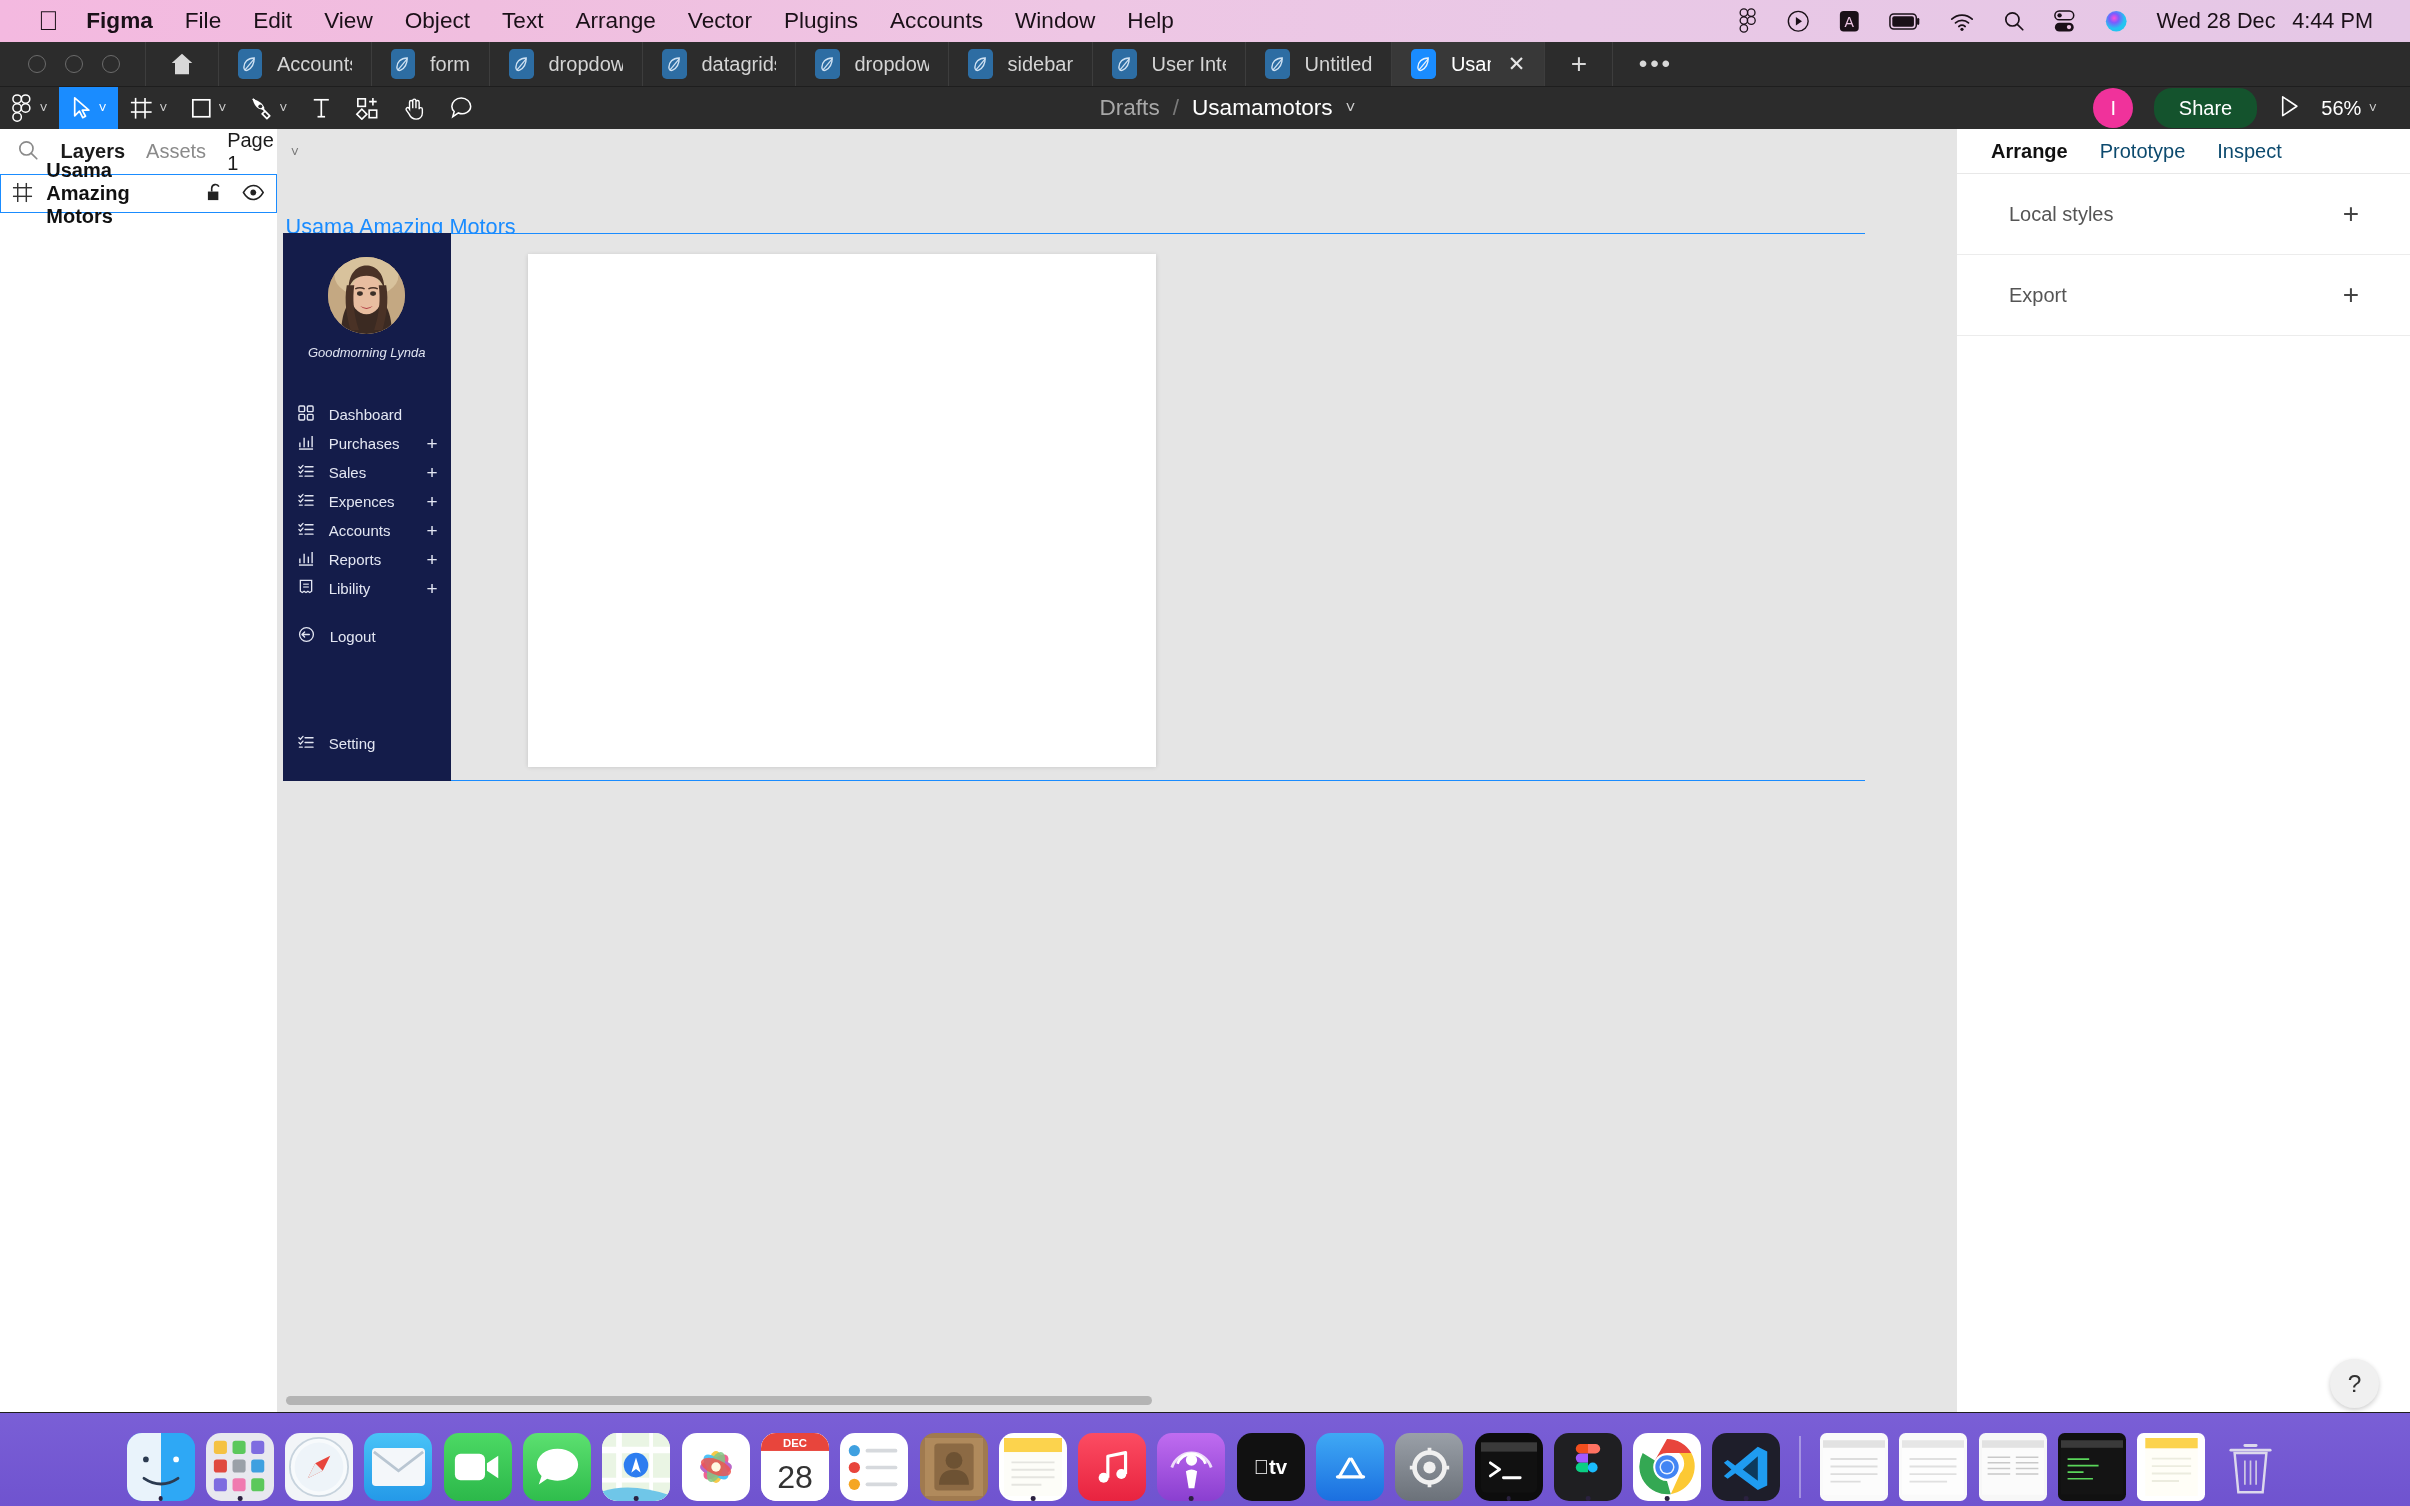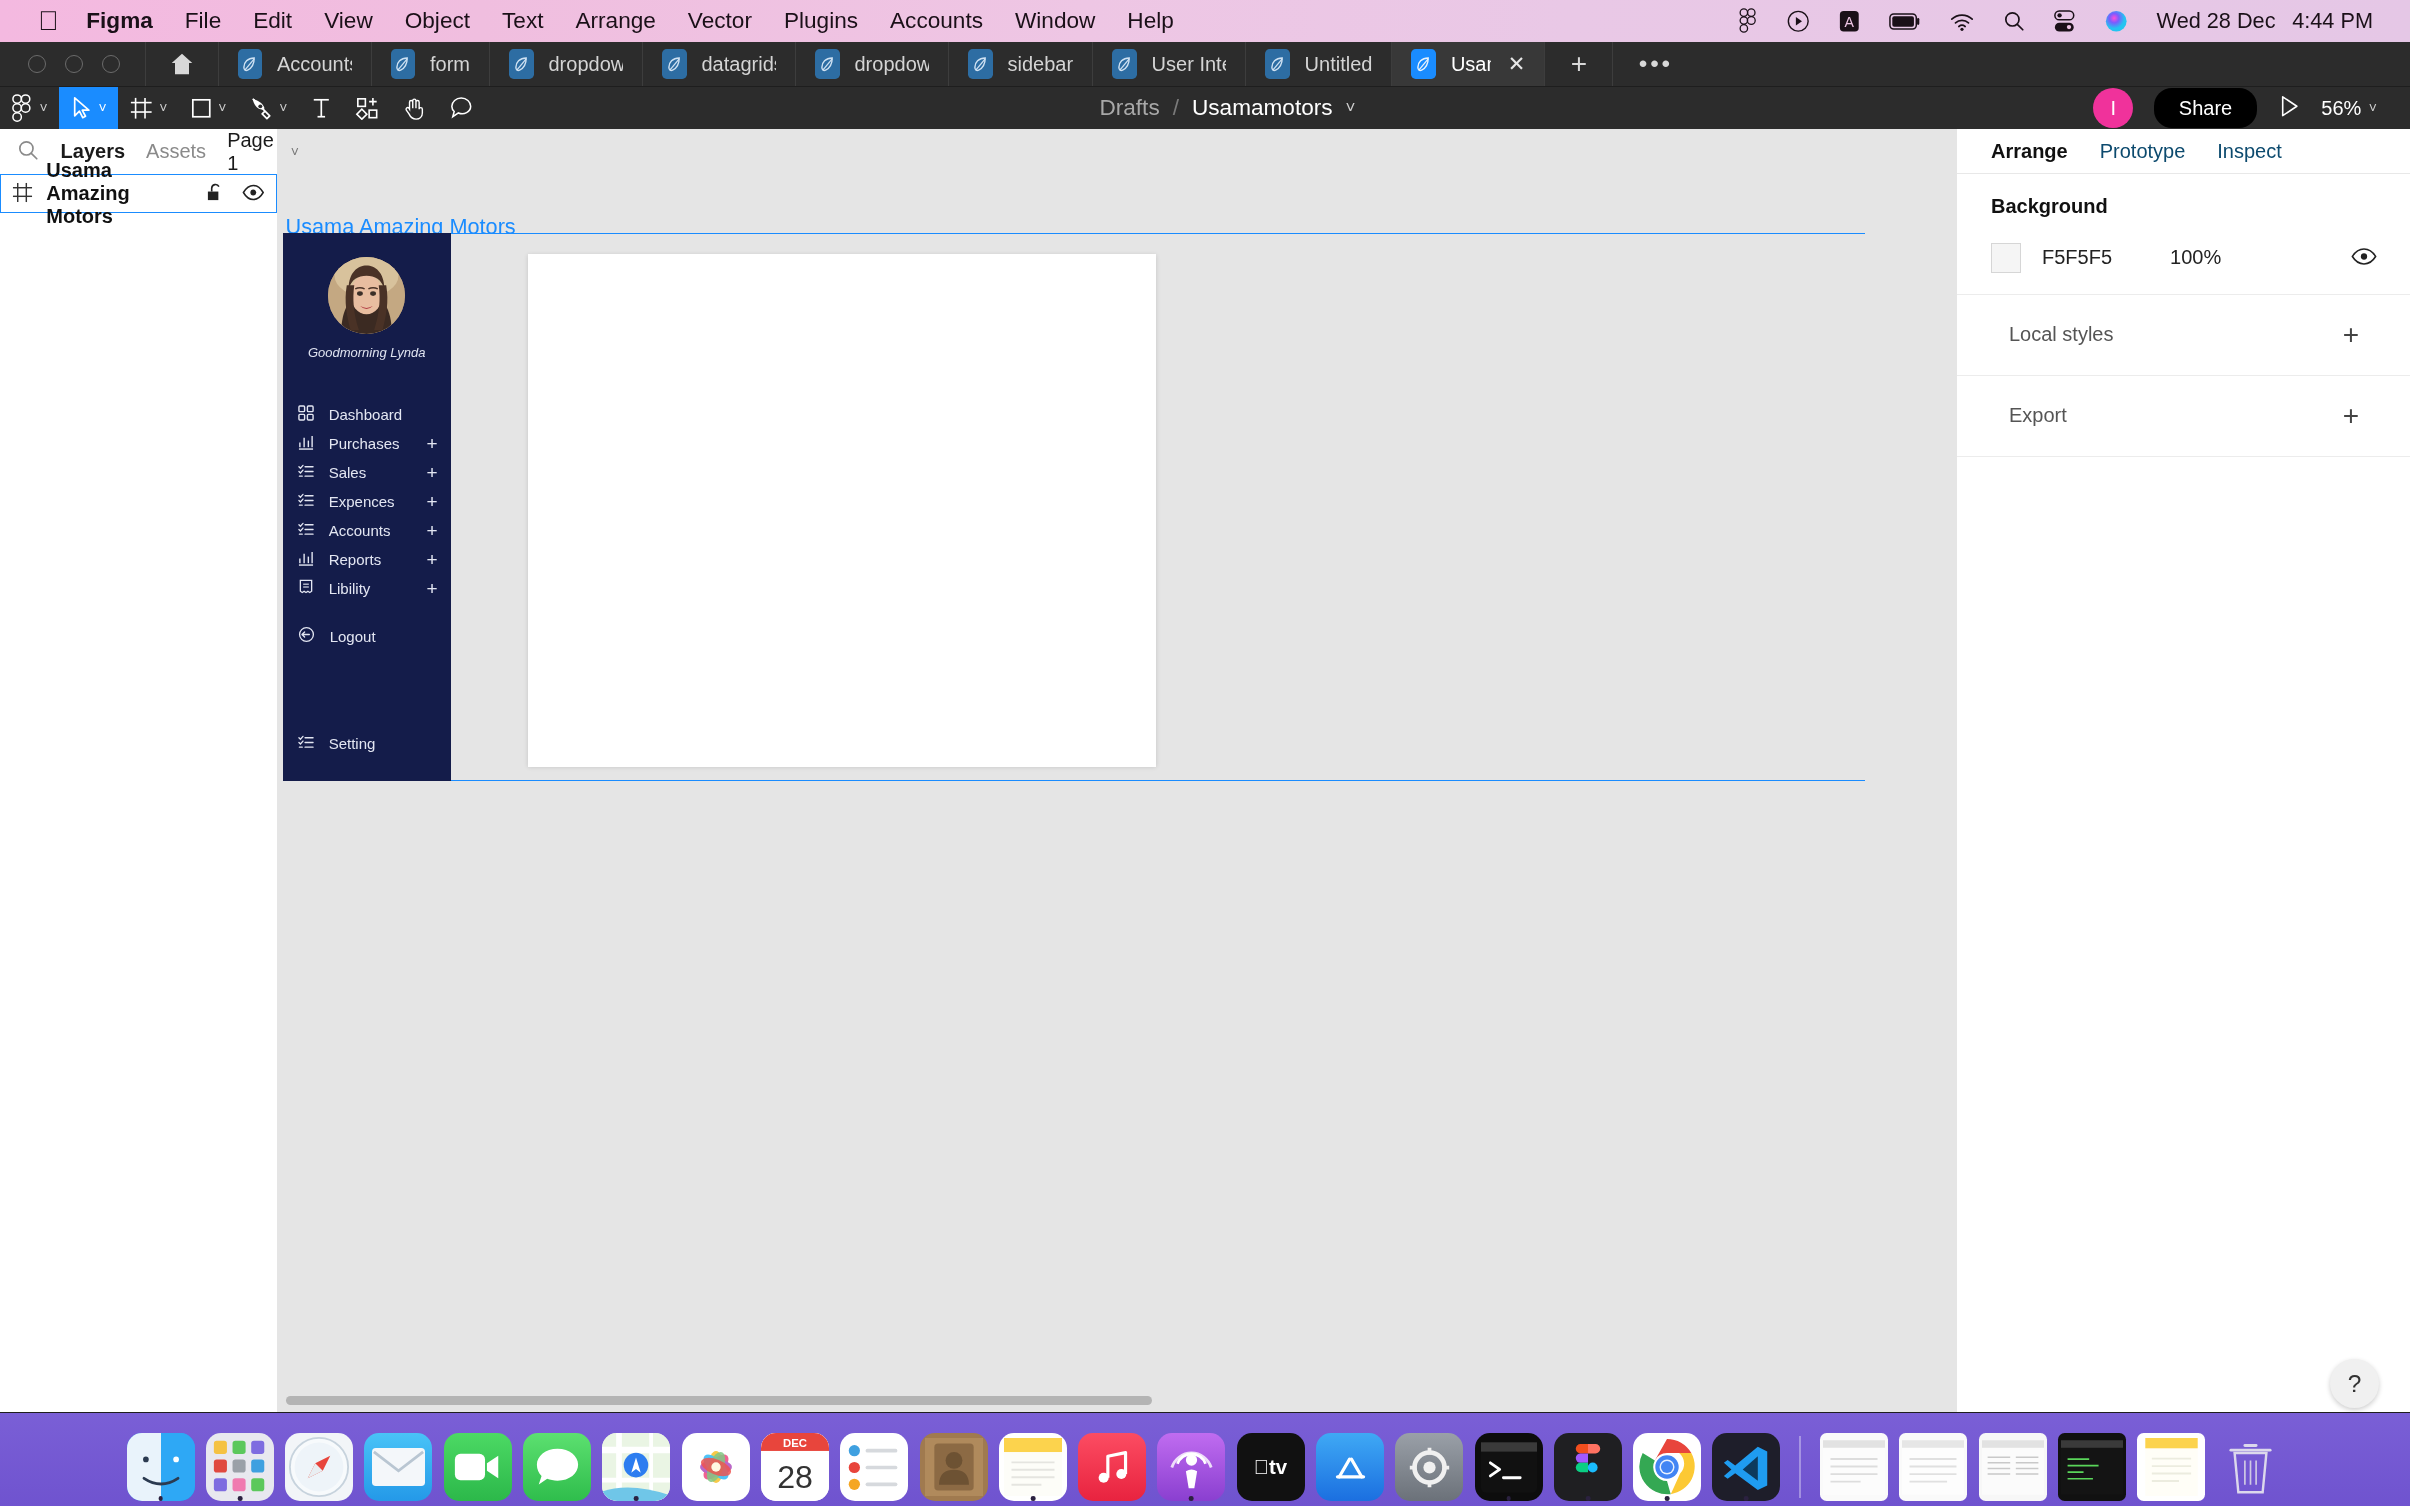--- a/index.html
+++ b/index.html
@@ -63,21 +63,21 @@
                  display: flex; align-items: center; justify-content: center;
                  gap: 13px; pointer-events: none; padding-left: 44px; }
   .titlecenter > * { pointer-events: auto; }
   .crumb-drafts { color: #a8a8a8; font-size: 22.6px; }
   .crumb-sep { color: #7a7a7a; font-size: 22.6px; }
   .crumb-file { color: #fff; font-size: 22.6px; }
   .toolright { margin-left: auto; display: flex; align-items: center; gap: 21px; padding-right: 34px; }
   .avatar-pink { width: 40px; height: 40px; border-radius: 50%; background: #f0329b;
                  color: #fff; display: flex; align-items: center; justify-content: center;
                  font-size: 20px; }
-  .sharebtn { background: #000000; color: #fff; border: none; border-radius: 18px;
+  .sharebtn { background: #14532d; color: #fff; border: none; border-radius: 18px;
               height: 40px; padding: 0 24.5px; font-size: 20px; font-family: inherit; }
   .zoomlbl { color: #fff; font-size: 20px; display: flex; align-items: center; gap: 7.5px; }
 
   
   .leftpanel {
     position: absolute; top: 129px; left: 0; width: 278px; height: 1283px;
     background: #ffffff; z-index: 40; border-right: 0.9px solid #e5e5e5;
   }
   .lp-head { height: 45px; display: flex; align-items: center; gap: 21px; padding: 0 17px; }
   .lp-tab { font-size: 20px; color: #8a8a8a; }
@@ -635,34 +635,20 @@
     <div class="white-card"></div>
     <div class="hscroll"></div>
   </div>
 
   <div class="rightpanel">
     <div class="rp-tabs">
       <span class="rp-tab active">Arrange</span>
       <span class="rp-tab">Prototype</span>
       <span class="rp-tab">Inspect</span>
     </div>
-    <div class="rp-section">
-      <div class="rp-title">Background</div>
-      <div class="rp-colorrow">
-        <span class="swatch"></span>
-        <span class="hexval">F5F5F5</span>
-        <span class="pctval">100%</span>
-        <span style="margin-left:auto">
-          <svg width="26" height="19" viewBox="0 0 28 20">
-              <path d="M1.5 10 C5.5 3.5 10 2 14 2 C18 2 22.5 3.5 26.5 10 C22.5 16.5 18 18 14 18 C10 18 5.5 16.5 1.5 10 Z" fill="none" stroke="#222" stroke-width="1.7"></path>
-              <circle cx="14" cy="10" r="3.4" fill="#222"></circle>
-            </svg>
-        </span>
-      </div>
-    </div>
     <div class="rp-rowlink">
       <span class="lbl">Local styles</span>
       <span class="plus">+</span>
     </div>
     <div class="rp-rowlink">
       <span class="lbl">Export</span>
       <span class="plus">+</span>
     </div>
   </div>
 

